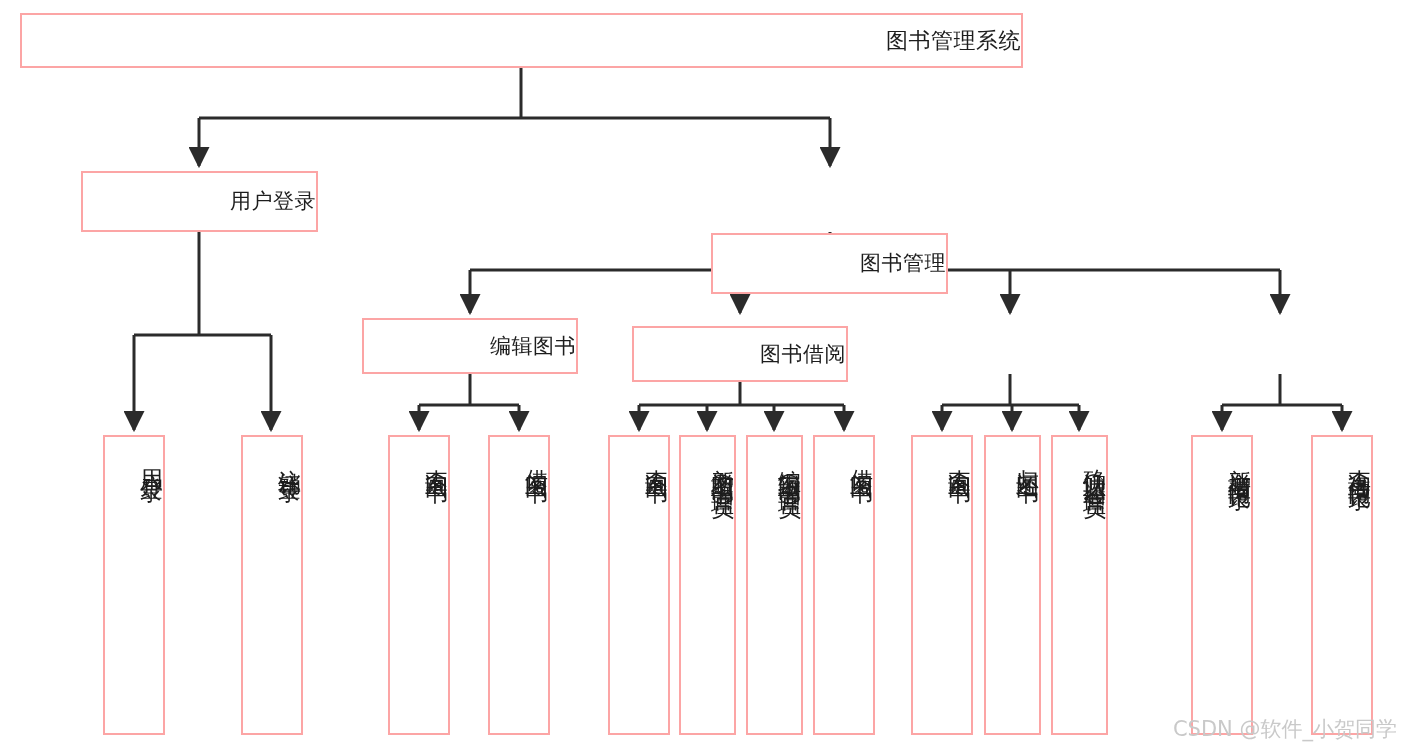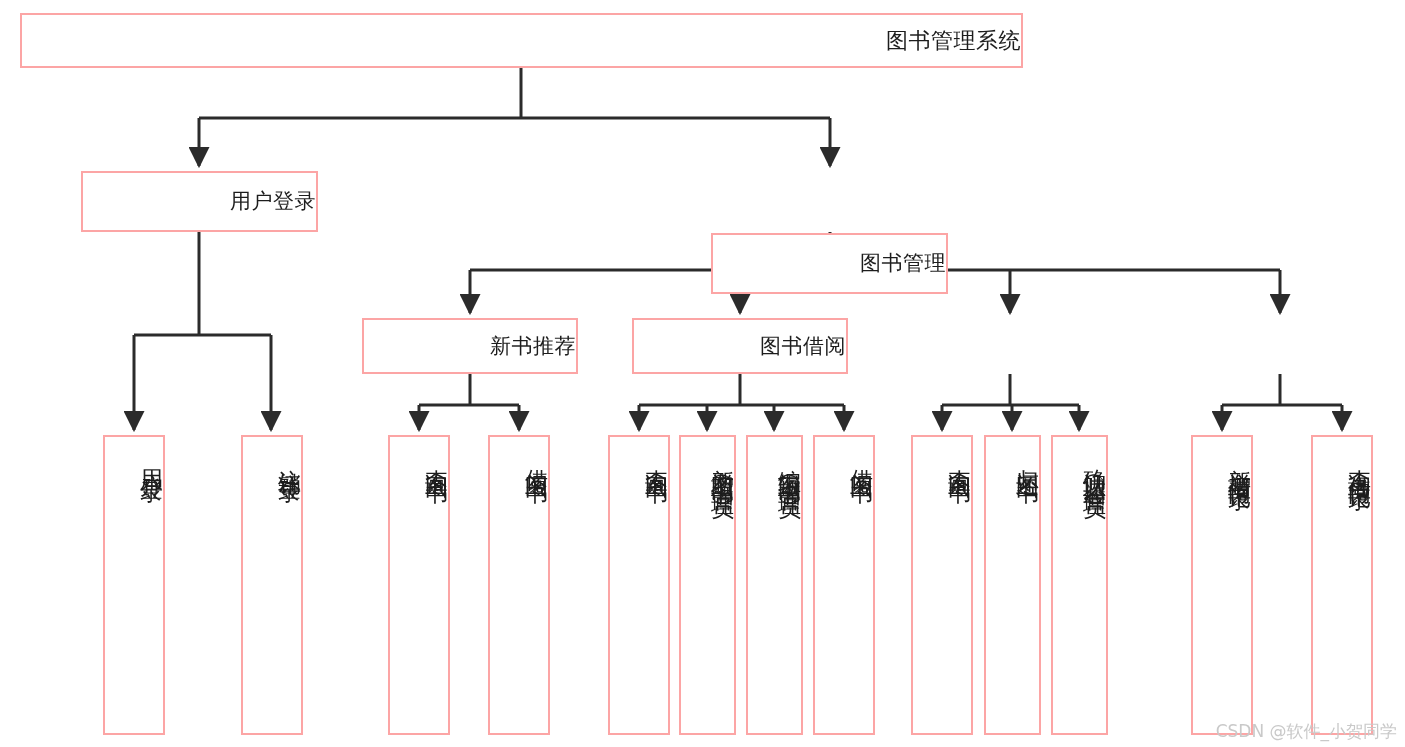--- a/index.html
+++ b/index.html
@@ -56,21 +56,21 @@
     text-orientation:upright;
     font-size:23px;
     letter-spacing:4px;
     line-height:1;
     white-space:nowrap;
   }
   .watermark{
     position:absolute;
     right:8px;
     bottom:4px;
-    font-size:17px;
+    font-size:21px;
     color:#c9c9c9;
     white-space:nowrap;
     z-index:5;
     font-family:"DejaVu Sans","Liberation Sans",sans-serif;
   }
 </style>
 </head>
 <body>
 
 <div id="canvas">
@@ -146,24 +146,24 @@
 
   <div class="node horizontal" id="node-user-login" style="left:81px;top:171px;width:237px;height:61px;">
     <span class="node-label">用户登录</span>
   </div>
 
   <div class="node horizontal" id="node-book-manage" style="left:711px;top:185px;width:237px;height:61px;margin-top:48px;">
     <span class="node-label">图书管理</span>
   </div>
 
   <div class="node horizontal" id="node-new-book-recommend" style="left:362px;top:318px;width:216px;height:56px;">
-    <span class="node-label">新书推荐</span>
-  </div>
-
-  <div class="node horizontal" id="node-book-borrow" style="left:632px;top:318px;width:216px;height:56px;">
+    <span class="node-label">编辑图书</span>
+  </div>
+
+  <div class="node horizontal" id="node-book-borrow" style="left:632px;top:326px;width:216px;height:56px;">
     <span class="node-label">图书借阅</span>
   </div>
 
 
 
   <div class="node vertical" style="left:103px;top:435px;width:62px;height:300px;">
     <span class="node-label">用户登录</span>
   </div>
 
   <div class="node vertical" style="left:241px;top:435px;width:62px;height:300px;">

